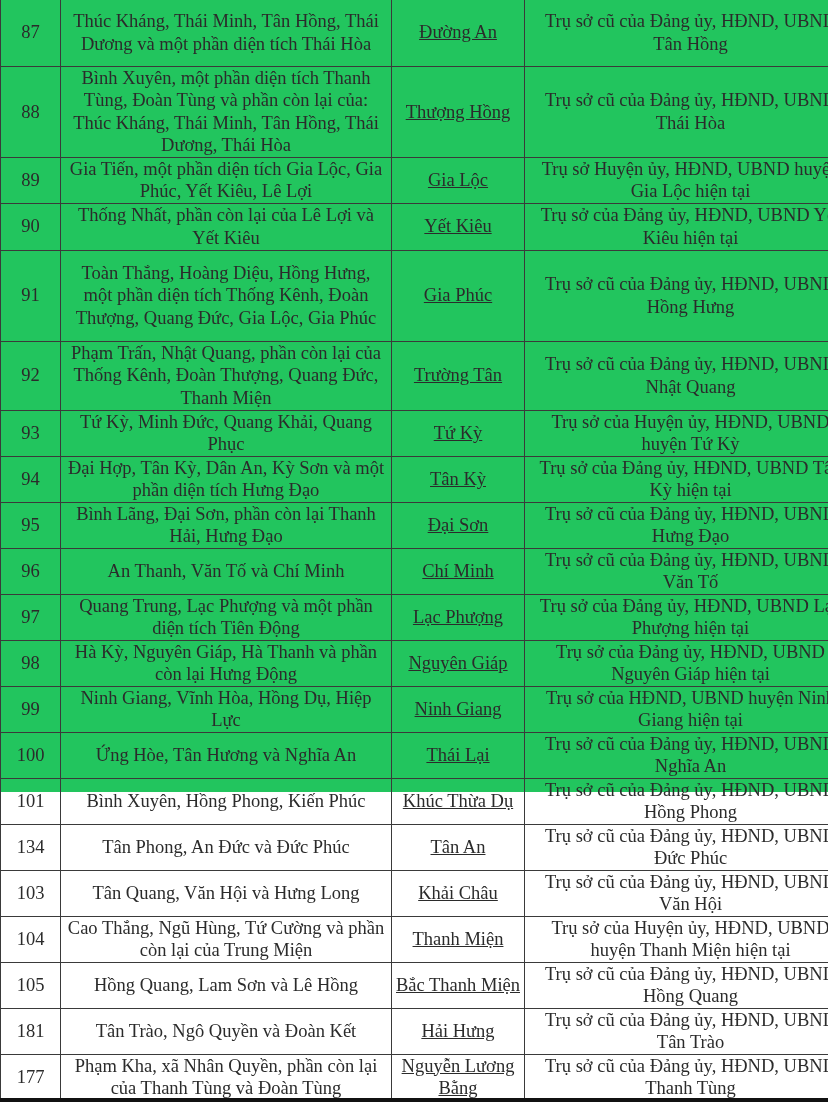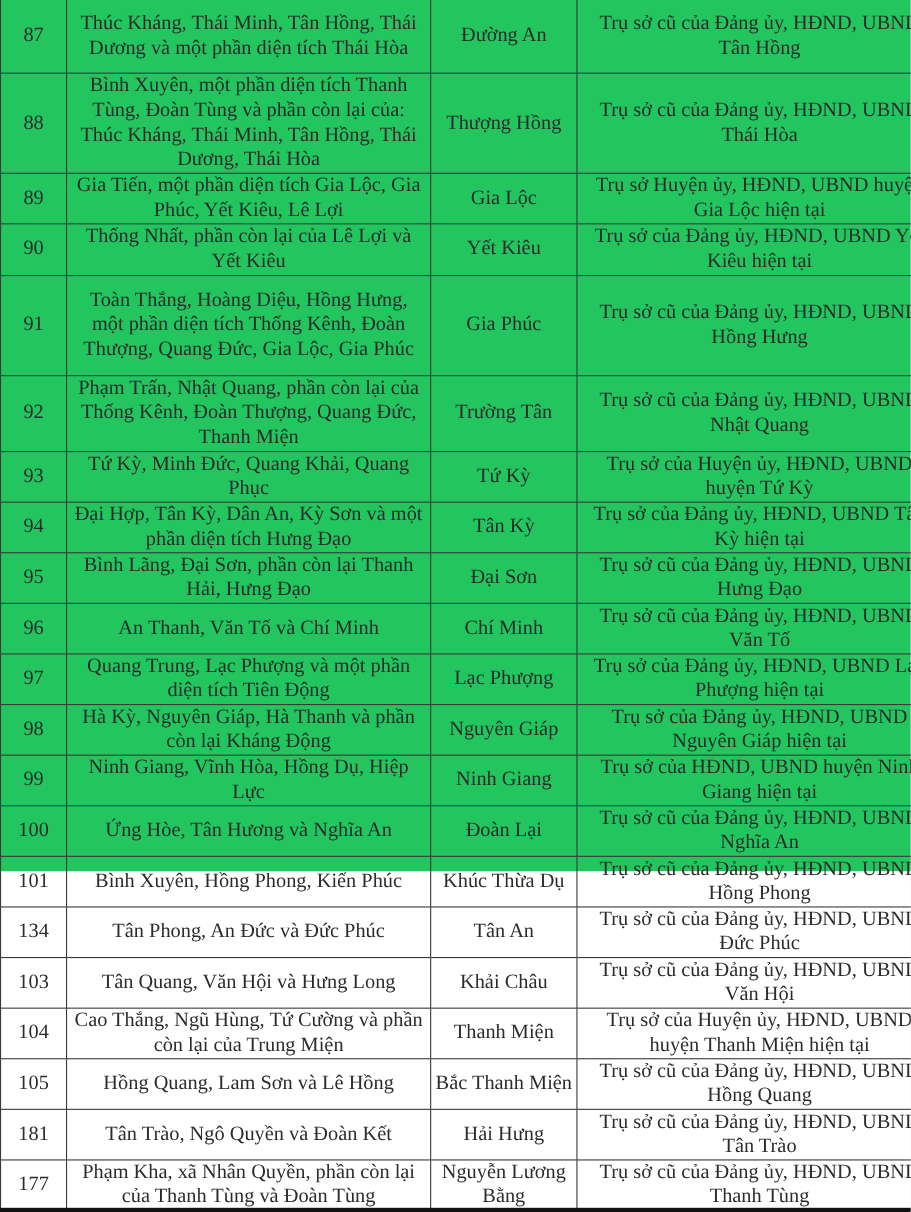--- a/index.html
+++ b/index.html
@@ -36,21 +36,21 @@
       text-align: center;
       vertical-align: middle;
       padding: 0 6px;
       font-size: 18.5px;
       line-height: 22.4px;
       overflow: hidden;
       white-space: normal;
     }
     table.merge-table td.col-no { width: 55px; padding: 0 2px; }
     table.merge-table td.col-communes { width: 322px; padding: 0 4px; }
-    table.merge-table td.col-name { width: 126px; padding: 0 3px; }
+    table.merge-table td.col-name { width: 126px; padding: 0 3px; text-decoration: underline; }
     table.merge-table td.col-seat { width: 323px; padding: 0 4px; }
     .bottom-bar {
       position: absolute;
       left: 0;
       top: 1098px;
       width: 828px;
       height: 4px;
       background: #111111;
     }
   </style>
@@ -122,34 +122,34 @@
         <td class="col-seat">Trụ sở cũ của Đảng ủy, HĐND, UBND Văn Tố</td>
       </tr>
         <tr style="height: 46px;">
         <td class="col-no">97</td>
         <td class="col-communes">Quang Trung, Lạc Phượng và một phần diện tích Tiên Động</td>
         <td class="col-name">Lạc Phượng</td>
         <td class="col-seat">Trụ sở của Đảng ủy, HĐND, UBND Lạc Phượng hiện tại</td>
       </tr>
         <tr style="height: 46px;">
         <td class="col-no">98</td>
-        <td class="col-communes">Hà Kỳ, Nguyên Giáp, Hà Thanh và phần còn lại Kháng Động</td>
+        <td class="col-communes">Hà Kỳ, Nguyên Giáp, Hà Thanh và phần còn lại Hưng Động</td>
         <td class="col-name">Nguyên Giáp</td>
         <td class="col-seat">Trụ sở của Đảng ủy, HĐND, UBND Nguyên Giáp hiện tại</td>
       </tr>
         <tr style="height: 46px;">
         <td class="col-no">99</td>
         <td class="col-communes">Ninh Giang, Vĩnh Hòa, Hồng Dụ, Hiệp Lực</td>
         <td class="col-name">Ninh Giang</td>
         <td class="col-seat">Trụ sở của HĐND, UBND huyện Ninh Giang hiện tại</td>
       </tr>
         <tr style="height: 46px;">
         <td class="col-no">100</td>
         <td class="col-communes">Ứng Hòe, Tân Hương và Nghĩa An</td>
-        <td class="col-name">Đoàn Lại</td>
+        <td class="col-name">Thái Lại</td>
         <td class="col-seat">Trụ sở cũ của Đảng ủy, HĐND, UBND Nghĩa An</td>
       </tr>
         <tr style="height: 46px;">
         <td class="col-no">101</td>
         <td class="col-communes">Bình Xuyên, Hồng Phong, Kiến Phúc</td>
         <td class="col-name">Khúc Thừa Dụ</td>
         <td class="col-seat">Trụ sở cũ của Đảng ủy, HĐND, UBND Hồng Phong</td>
       </tr>
         <tr style="height: 46px;">
         <td class="col-no">134</td>

